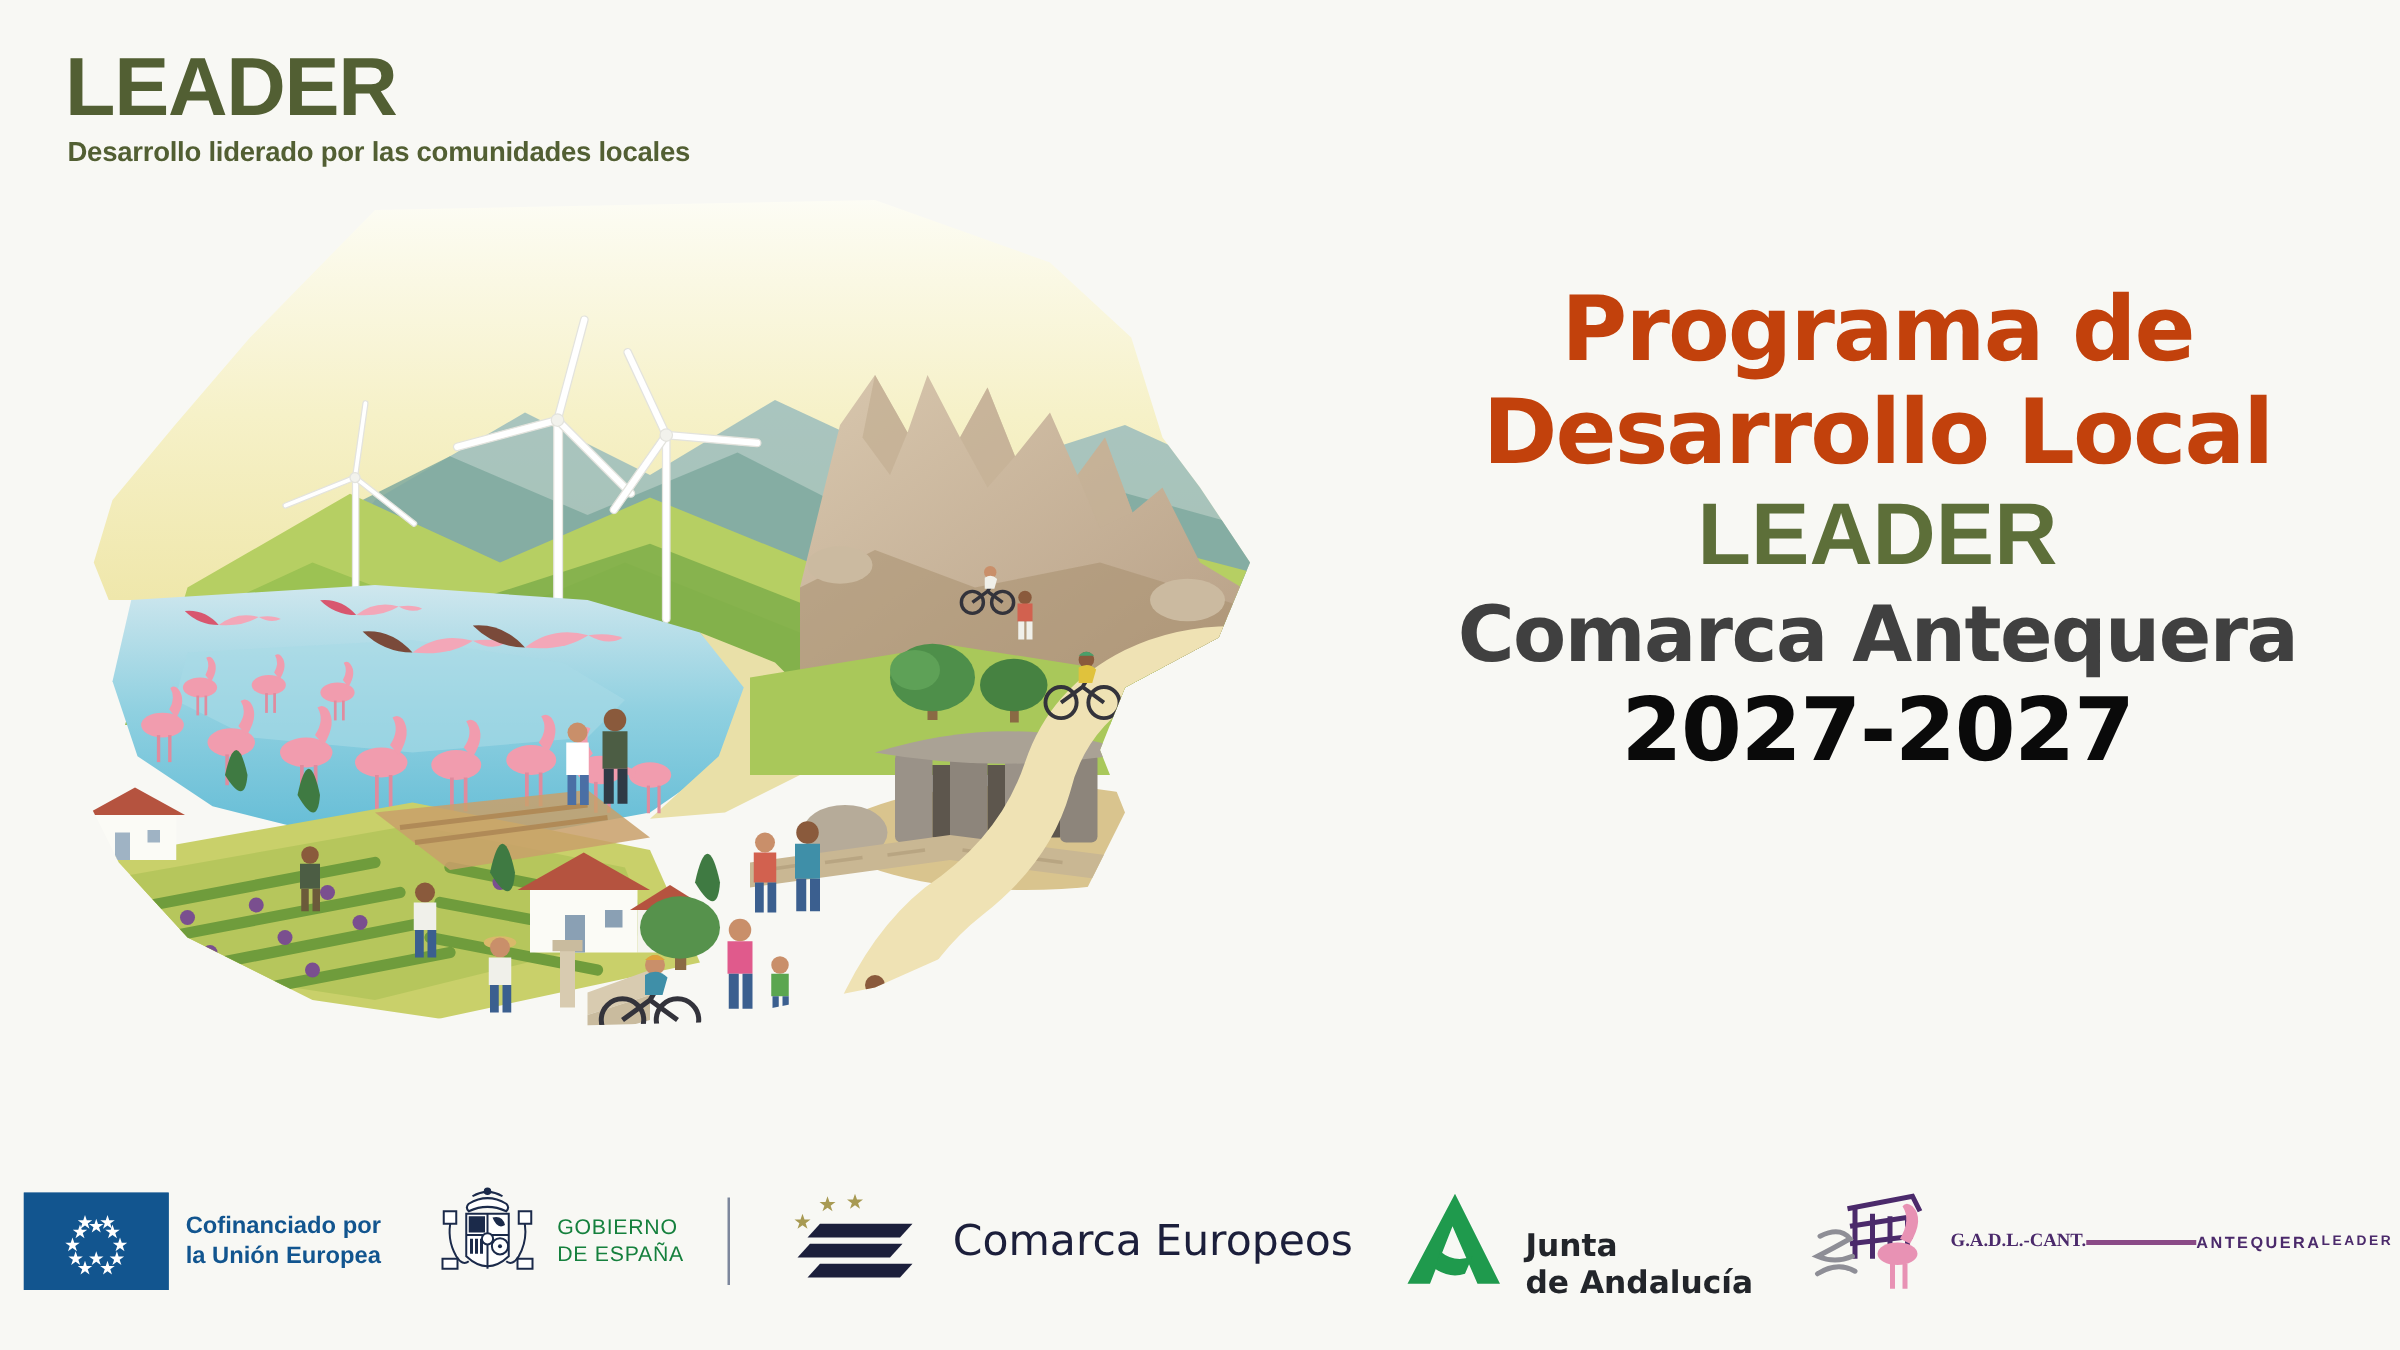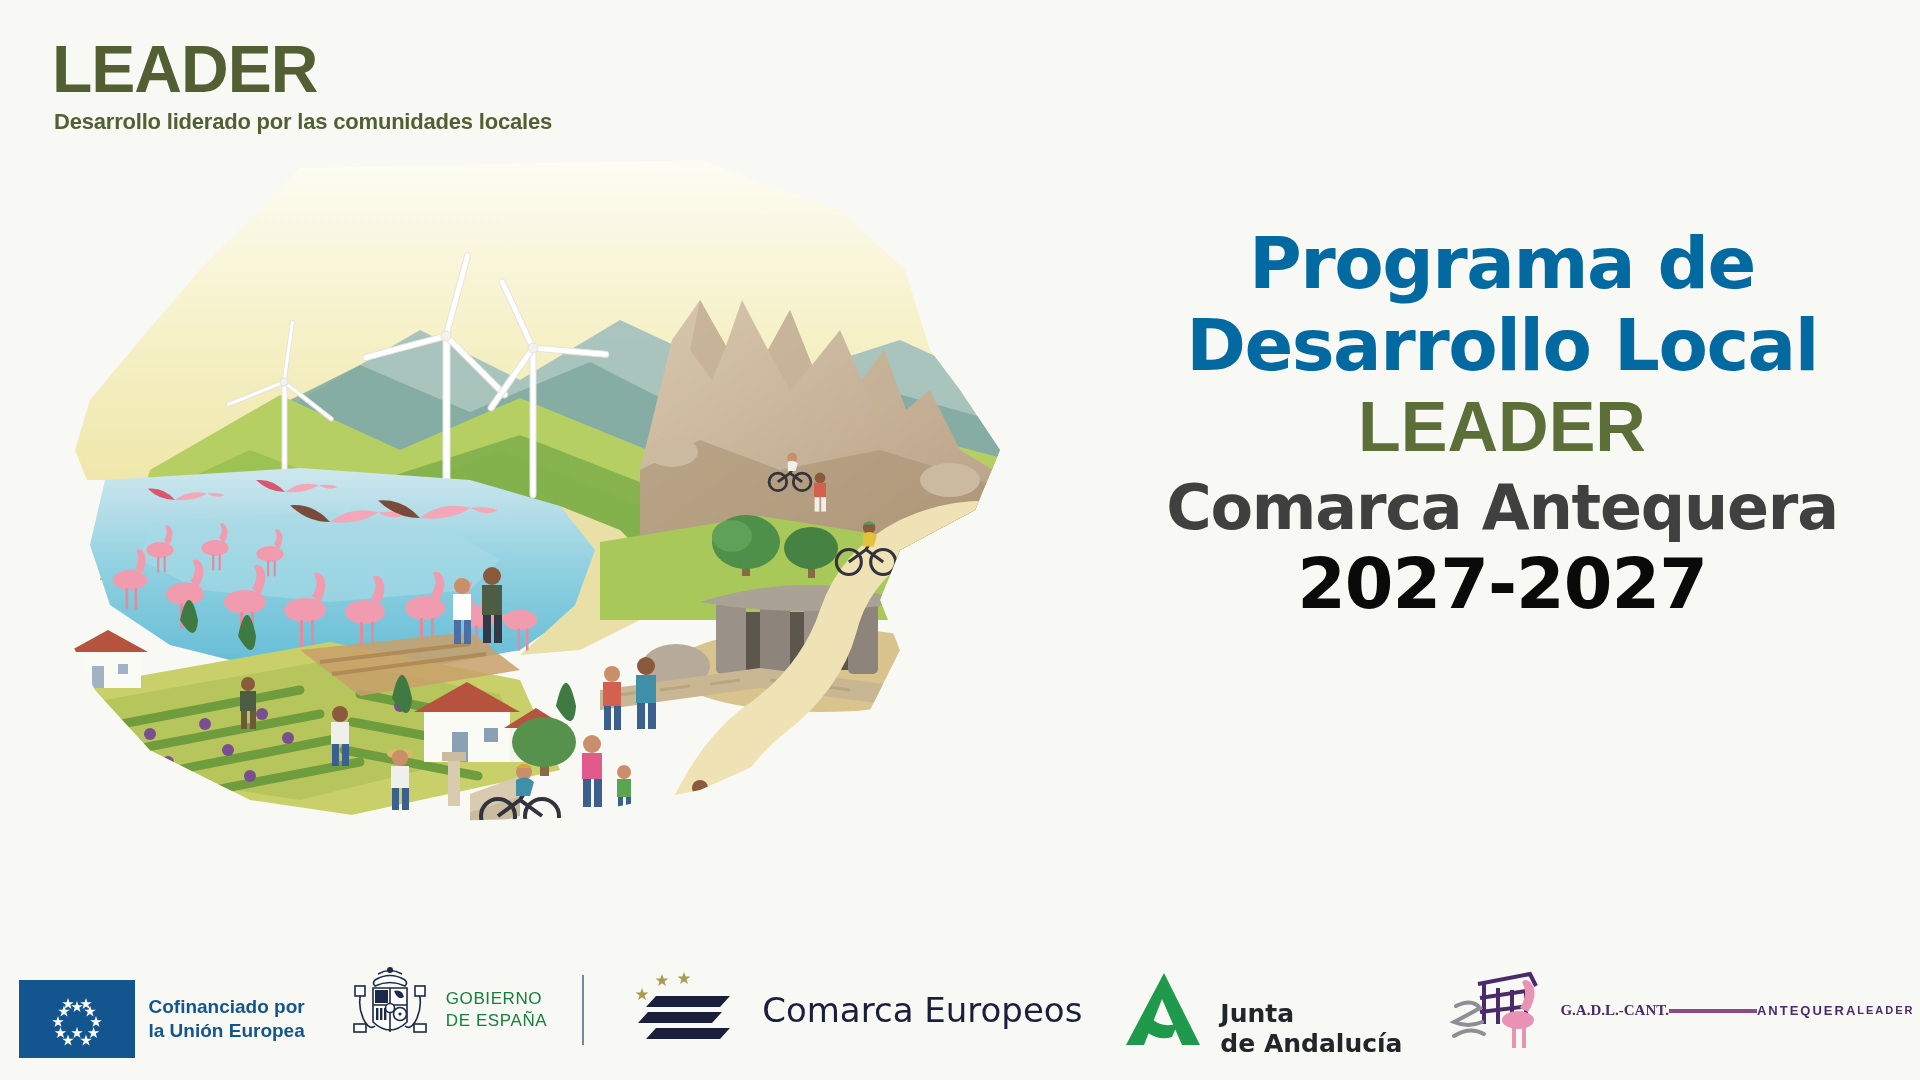--- a/index.html
+++ b/index.html
@@ -27,21 +27,21 @@
   
   .art{position:absolute;left:0px;top:150px;width:1010px;height:680px;}
   .art svg{display:block;width:100%;height:100%;}
 
   
   .headline{
     position:absolute;right:48px;top:222px;width:740px;
     text-align:center;
   }
   .h-line{
-    display:block;margin:0;color:#0369a1;
+    display:block;margin:0;color:#c2410c;
     font-family:"DejaVu Sans","Liberation Sans",sans-serif;
     font-weight:700;font-size:72px;line-height:1.14;
     letter-spacing:-1.5px;
   }
   .h-leader{
     display:block;margin:2px 0 0 0;color:#5d6f39;
     font-family:"Liberation Sans","DejaVu Sans",sans-serif;
     font-weight:700;font-size:70px;line-height:1.12;letter-spacing:0px;
   }
   .h-comarca{
@@ -51,21 +51,21 @@
   }
   .h-years{
     display:block;margin:4px 0 0 0;color:#0a0a0a;
     font-family:"DejaVu Sans","Liberation Sans",sans-serif;
     font-weight:700;font-size:70px;line-height:1.1;letter-spacing:-1px;
   }
 
   
   .footer{
     position:absolute;left:0;right:16px;bottom:22px;height:130px;
-    display:flex;align-items:flex-end;justify-content:center;gap:42px;padding-left:29px;
+    display:flex;align-items:center;justify-content:center;gap:42px;padding-left:29px;
   }
   .logo{display:flex;align-items:center;}
 
   
   .eu{gap:14px;}
   .eu-flag{width:116px;height:78px;background:#12558f;display:block;}
   .eu-text{
     color:#12558f;font-weight:700;font-size:19px;line-height:1.25;
     font-family:"Liberation Sans","DejaVu Sans",sans-serif;white-space:nowrap;
   }

